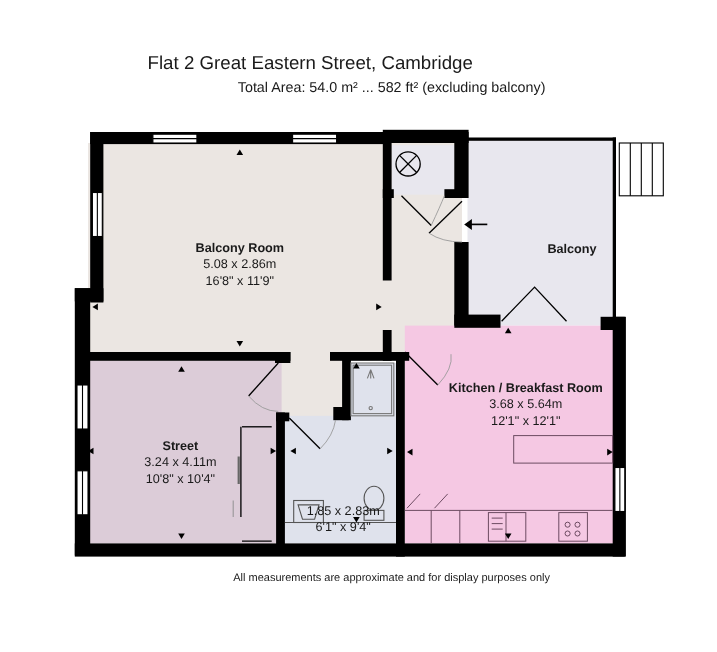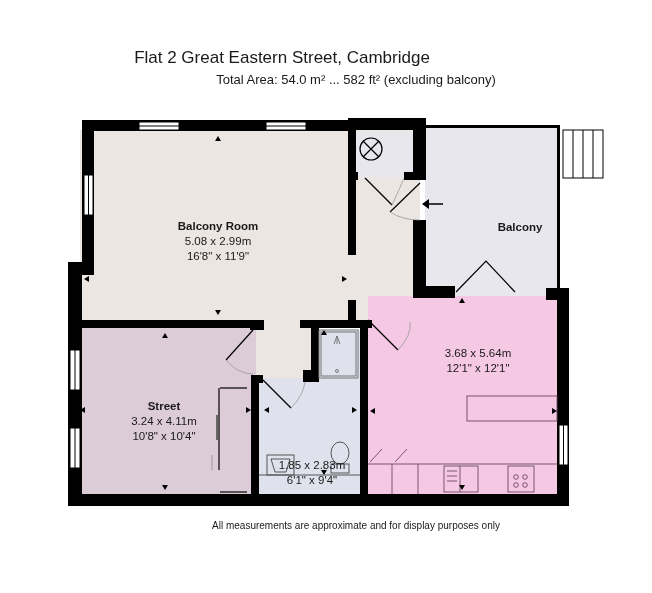--- a/index.html
+++ b/index.html
@@ -172,27 +172,28 @@
     <polygon points="324,475 321,470 327,470"></polygon>
     <polygon points="462,298 459,303 465,303"></polygon>
     <polygon points="462,490 459,485 465,485"></polygon>
     <polygon points="370,411 375,408 375,414"></polygon>
     <polygon points="557,411 552,408 552,414"></polygon>
   </g>
 </svg>
 
 <div class="label" style="left:218px;top:219px;">
   <b>Balcony Room</b>
-  <span>5.08 x 2.99m</span><br>
+  <span>5.08 x 2.86m</span><br>
   <span>16'8" x 11'9"</span>
 </div>
 <div class="label" style="left:492px;top:220px;margin-left:28px;">
   <b>Balcony</b>
 </div>
 <div class="label" style="left:478px;top:346px;">
+  <b>Kitchen / Breakfast Room</b>
   <span>3.68 x 5.64m</span><br>
   <span>12'1" x 12'1"</span>
 </div>
 <div class="label" style="left:164px;top:399px;">
   <b>Street</b>
   <span>3.24 x 4.11m</span><br>
   <span>10'8" x 10'4"</span>
 </div>
 <div class="label" style="left:312px;top:410px;margin-top:48px;">
   <span>1.85 x 2.83m</span><br>

